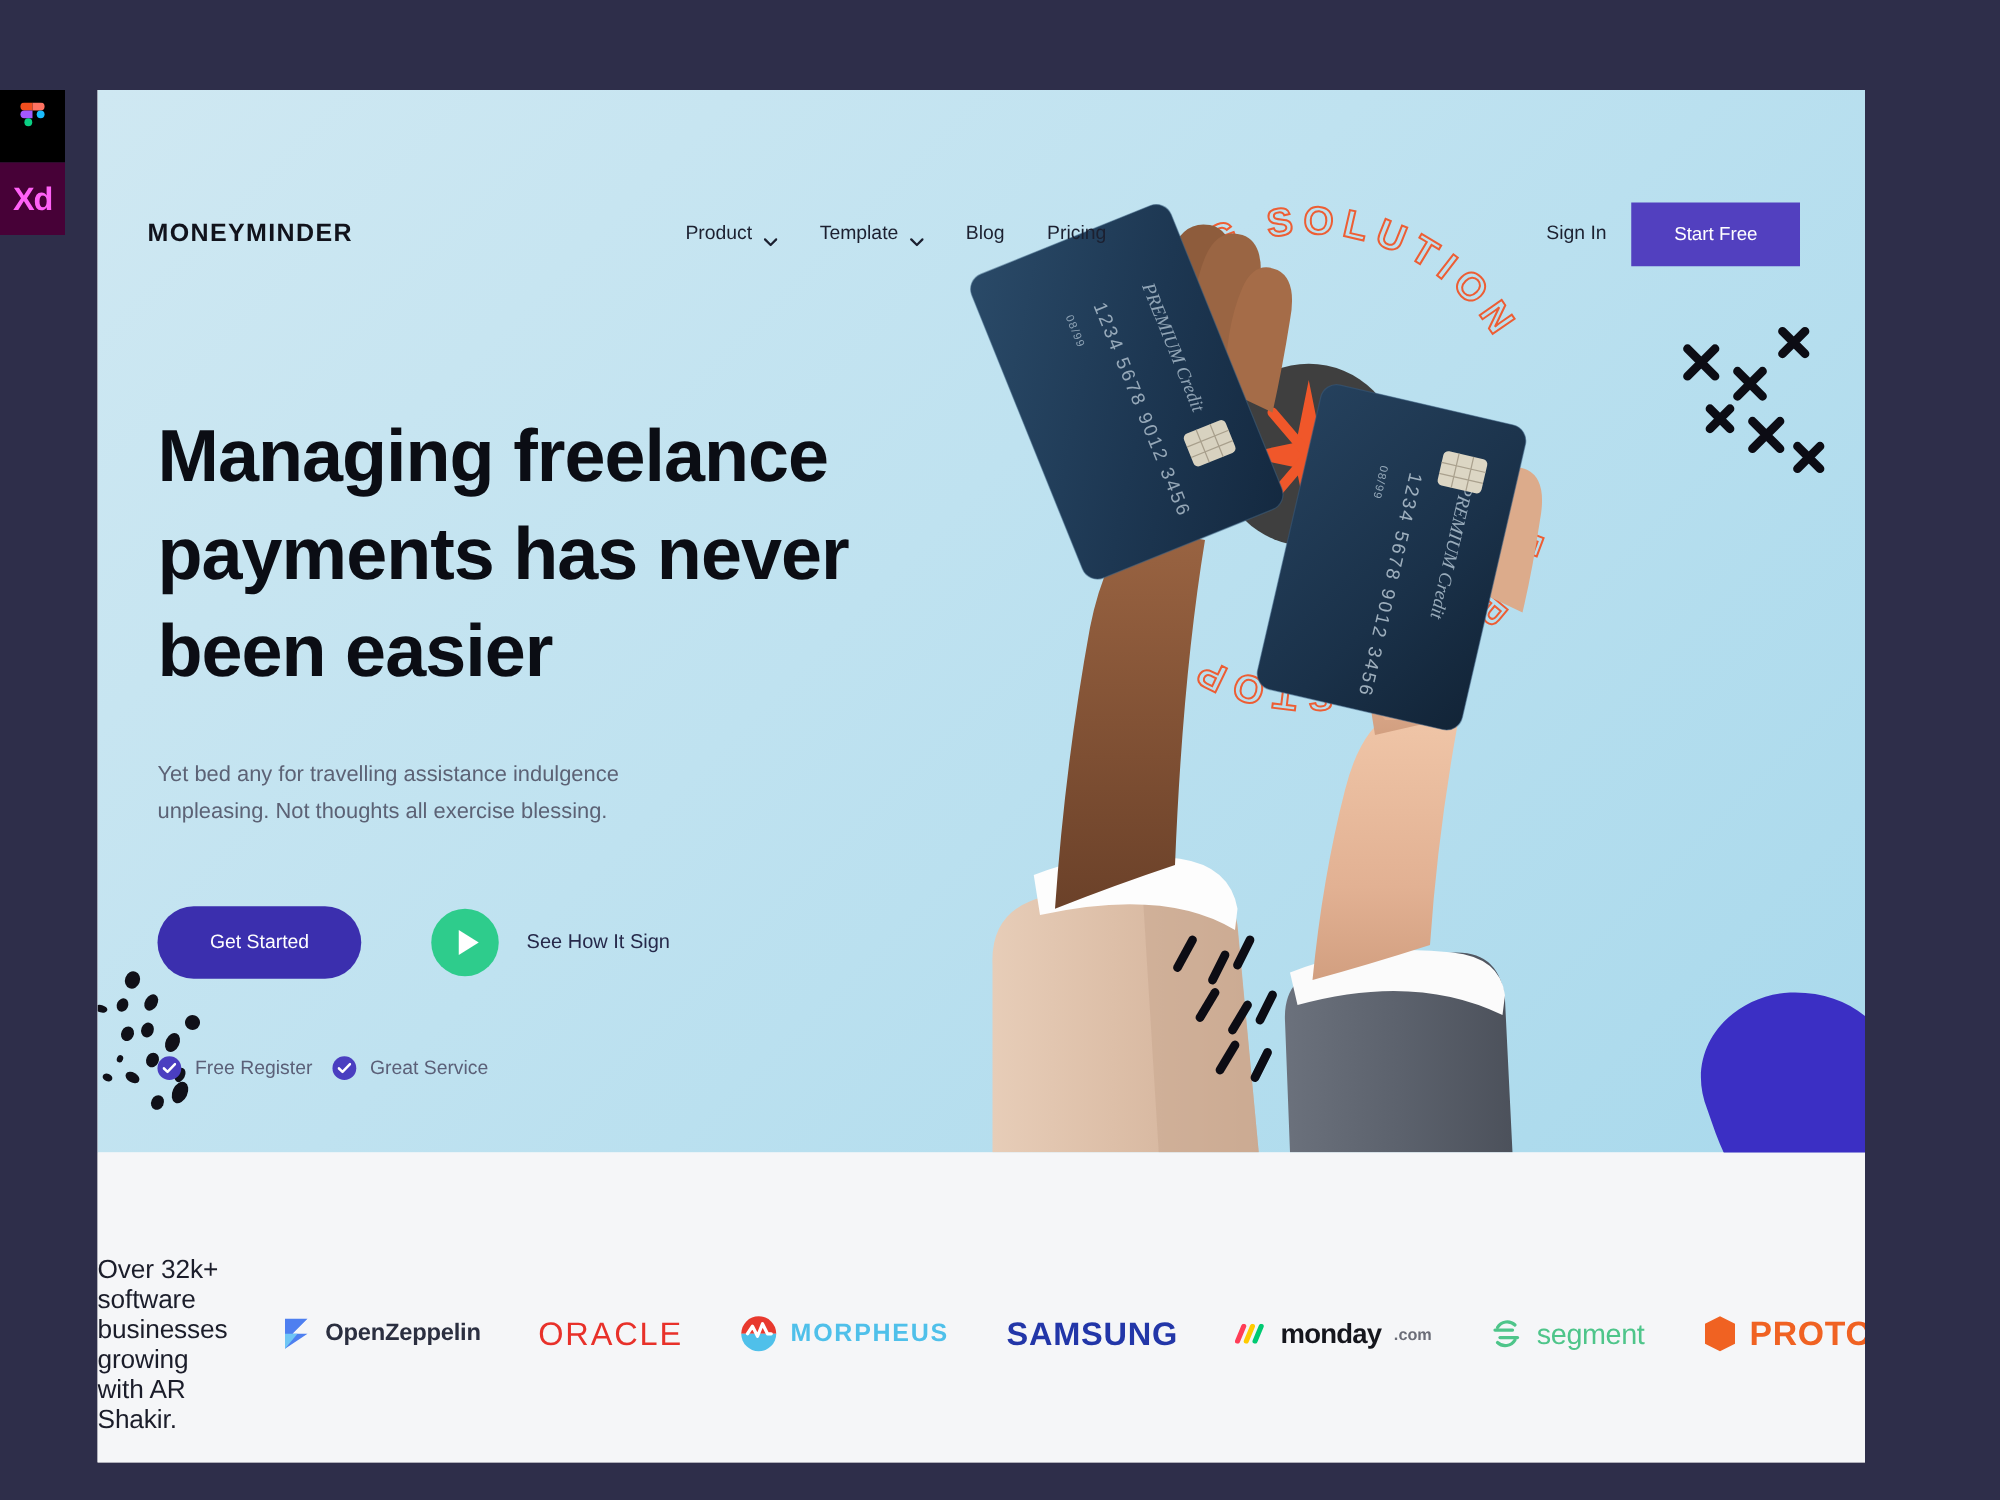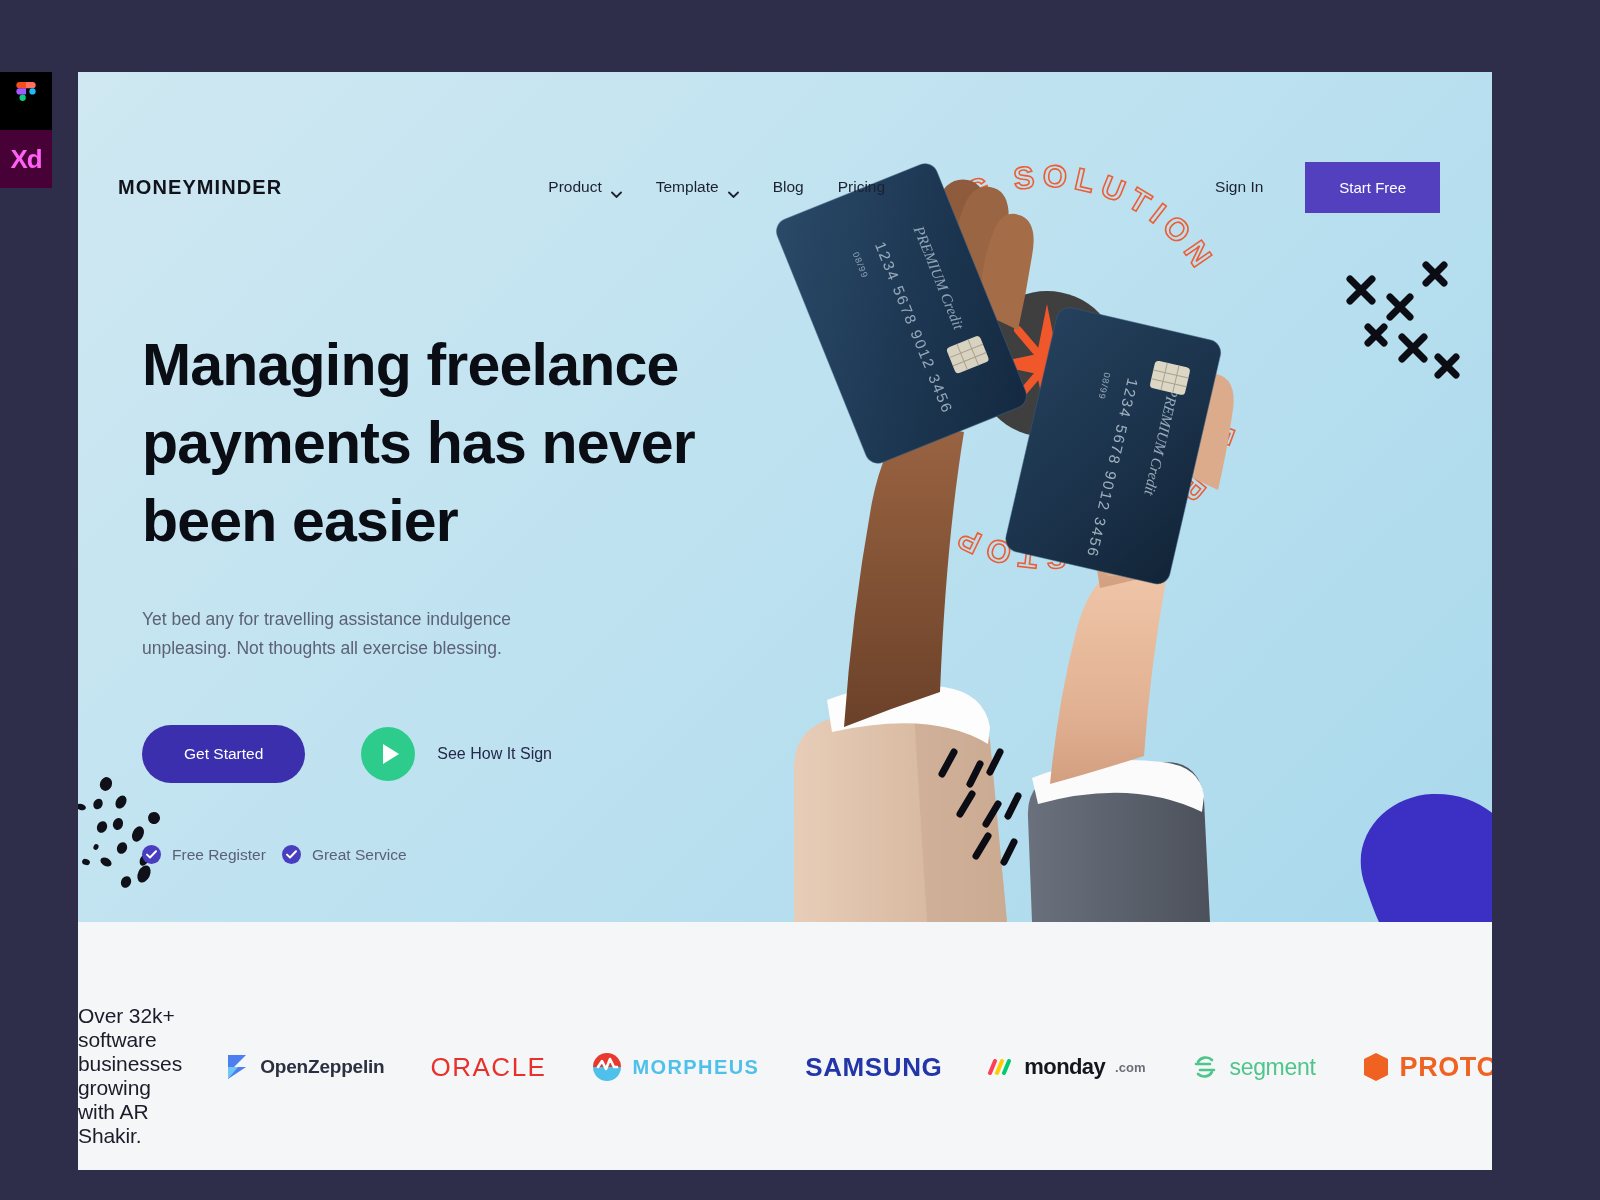--- a/index.html
+++ b/index.html
@@ -42,30 +42,30 @@
   .brand {
     font-size:20px; font-weight:700; letter-spacing:1.1px; color:#11131c;
     font-family:"Liberation Sans", sans-serif;
   }
   .nav-links { display:flex; align-items:center; gap:34px; margin-left:266px; }
   .nav-link {
     font-size:15.5px; color:#1c2030; display:flex; align-items:center; gap:9px;
     cursor:pointer; white-space:nowrap;
   }
   .chev { display:inline-block; width:11px; height:7px; }
-  .nav-right { margin-left:auto; display:flex; align-items:center; gap:42px; }
+  .nav-right { margin-left:auto; display:flex; align-items:center; gap:20px; }
   .signin { font-size:15.5px; color:#1c2030; cursor:pointer; }
   .start-free {
     background:#5240bf; color:#fff; font-size:15px;
     padding:17px 34px; border:none; cursor:pointer;
     font-family:"Liberation Sans", sans-serif;
   }
 
   
-  .hero-copy { position:relative; z-index:20; padding-left:64px; margin-top:110px; width:640px; }
+  .hero-copy { position:relative; z-index:20; padding-left:48px; margin-top:110px; width:640px; }
   h1.headline {
     font-size:59px; line-height:1.32; font-weight:700; color:#0b0d14;
     letter-spacing:-0.8px;
   }
   .sub {
     margin-top:44px; font-size:17.5px; line-height:1.68; color:#5c6275; max-width:430px;
   }
   .cta-row { margin-top:62px; display:flex; align-items:center; gap:56px; }
   .get-started {
     background:#3b2fae; color:#fff; font-size:15.5px;

